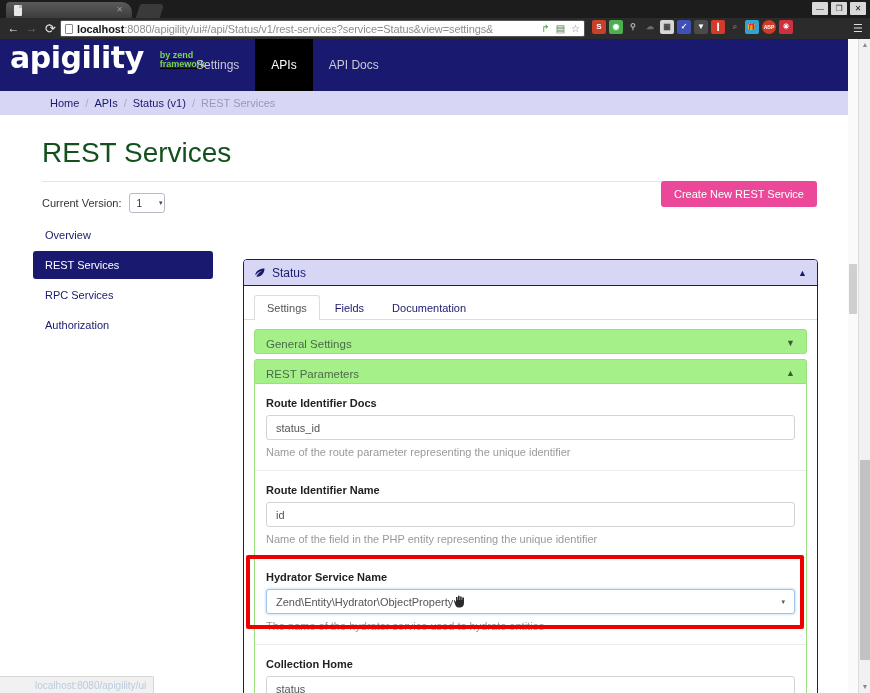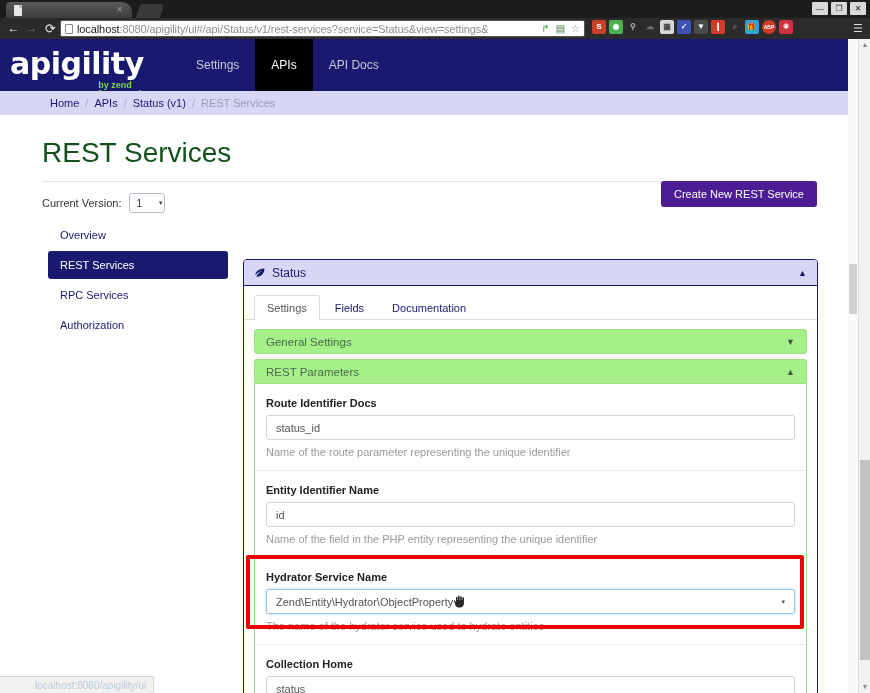--- a/index.html
+++ b/index.html
@@ -57,40 +57,40 @@
     display:flex; align-items:center; padding:0 2px; overflow:hidden;
   }
   .omni-pageicon {
     width:8px; height:10px; background:#fff; border:1px solid #8a8a8a;
     border-radius:1px; margin:0 4px 0 2px; flex:none;
   }
   .omni-url {
     font-size:11px; color:#8c8c8c; white-space:nowrap; overflow:hidden;
     font-family:"Liberation Sans", sans-serif; letter-spacing:-0.1px;
   }
-  .omni-url b { color:#1a1a1a; font-weight:normal; }
+  .omni-url b { color:#1a1a1a; font-weight:bold; }
   .omni-icons { position:absolute; right:2px; top:1px; display:flex; gap:2px; align-items:center; }
   .omni-ico { width:13px; height:13px; font-size:10px; line-height:13px; text-align:center; }
   .ext-bar { position:absolute; left:592px; top:2px; display:flex; gap:3px; align-items:center; }
   .ext {
     width:14px; height:14px; border-radius:2px; font-size:8px;
     line-height:14px; text-align:center; color:#fff; font-weight:bold;
   }
   .menu-ico { position:absolute; right:5px; top:4px; width:12px; color:#ddd; font-size:11px; line-height:12px; }
 
   
   .page { position:absolute; left:0; top:39px; width:858px; height:654px; background:#fff; overflow:hidden; }
 
   .apg-header { position:relative; width:858px; height:52px; background:#191970; }
-  .logo { position:absolute; left:10px; top:8px; display:flex; align-items:flex-end;flex-direction:column; }
+  .logo { position:absolute; left:10px; top:2px; display:flex; align-items:flex-end; }
   .logo-word {
     font-family:"DejaVu Sans", sans-serif; font-size:30px; color:#ffffff;
     font-weight:bold; letter-spacing:-0.5px; line-height:34px;
   }
-  .logo-sub { margin-left:3px; margin-bottom:6px; line-height:9px; }
+  .logo-sub { margin-left:16px; margin-bottom:6px; line-height:9px;text-decoration:underline; }
   .logo-sub .l1 { font-size:9px; color:#7dd44a; display:block; font-weight:bold;}
   .logo-sub .l2 { font-size:9px; color:#7dd44a; display:block; font-weight:bold;}
   .topnav { position:absolute; left:180px; top:0; height:52px; display:flex; }
   .topnav a {
     display:flex; align-items:center; padding:0 16px; height:52px;
     color:#c9c9d8; font-size:12px; text-decoration:none;
   }
   .topnav a.active { background:#000000; color:#ffffff; }
 
   .breadcrumb {
@@ -112,29 +112,29 @@
   .versionrow label { font-size:11px; color:#333; }
   .version-select {
     width:36px; height:20px; border:1px solid #b9b9c8; border-radius:3px;
     background:#fff; font-size:11px; color:#333; padding:0 2px 0 6px;
     display:flex; align-items:center; justify-content:space-between;
   }
   .version-select .cv { font-size:10px; }
   .caret-sm { font-size:7px; color:#444; }
 
   .cols { position:relative; margin-top:8px; }
-  .sidebar { position:absolute; left:48px; top:0; width:180px; }
+  .sidebar { position:absolute; left:33px; top:0; width:180px; }
   .side-item {
     display:block; padding:8px 12px; font-size:11px; color:#191970;
     text-decoration:none; border-radius:3px; margin-bottom:2px;
   }
   .side-item.active { background:#191970; color:#ffffff; }
 
   .btn-create {
-    position:absolute; right:41px; top:-40px; background:#4c1d95; color:#fff;
+    position:absolute; right:41px; top:-40px; background:#ec4899; color:#fff;
     font-size:11px; padding:7px 13px; border-radius:3px; border:none;
     white-space:nowrap;
   }
 
   .panel {
     position:absolute; left:243px; top:38px; width:575px;
     border:1px solid #191970; border-radius:4px; background:#fff;
     overflow:hidden;
   }
   .panel-head {
@@ -152,22 +152,22 @@
     font-size:11px; color:#191970; padding:6px 12px; text-decoration:none;
     border:1px solid transparent; border-bottom:none; border-radius:3px 3px 0 0;
     position:relative; top:1px;
   }
   .tab-item.active { background:#fff; border-color:#ddd; color:#555; }
 
   .tabbody { padding:9px 10px 0 10px; }
 
   .acc-head {
     background:#a6f08a; border:1px solid #9ade80; border-radius:3px;
-    height:25px; display:flex; align-items:center; justify-content:space-between;
-    padding:0 11px; margin-bottom:5px;
+    height:25px; display:flex; align-items:flex-start; justify-content:space-between;
+    padding:8px 11px; margin-bottom:5px;
   }
   .acc-head .acc-title { font-size:11.5px; color:#4a6b48; }
   .acc-head .acc-chev { font-size:9px; color:#3c5b3c; }
 
   .acc-body {
     border:1px solid #9ade80; border-top:none; border-radius:0 0 3px 3px;
     background:#fff; margin-top:-5px;
   }
   .acc-head.open { border-radius:3px 3px 0 0; margin-bottom:0; }
 
@@ -368,21 +368,21 @@
 
             <div class="acc-body" style="margin-top:0">
 
               <div class="field">
                 <span class="field-label">Route Identifier Docs</span>
                 <div class="field-input">status_id</div>
                 <span class="field-help">Name of the route parameter representing the unique identifier</span>
               </div>
 
               <div class="field">
-                <span class="field-label">Entity Identifier Name</span>
+                <span class="field-label">Route Identifier Name</span>
                 <div class="field-input">id</div>
                 <span class="field-help">Name of the field in the PHP entity representing the unique identifier</span>
               </div>
 
               <div class="field hl-wrap">
                 <div class="hl-box"></div>
                 <span class="field-label">Hydrator Service Name</span>
                 <div class="field-select">
                   <span>Zend\Entity\Hydrator\ObjectProperty</span>
                   <span class="sel-caret">▾</span>

